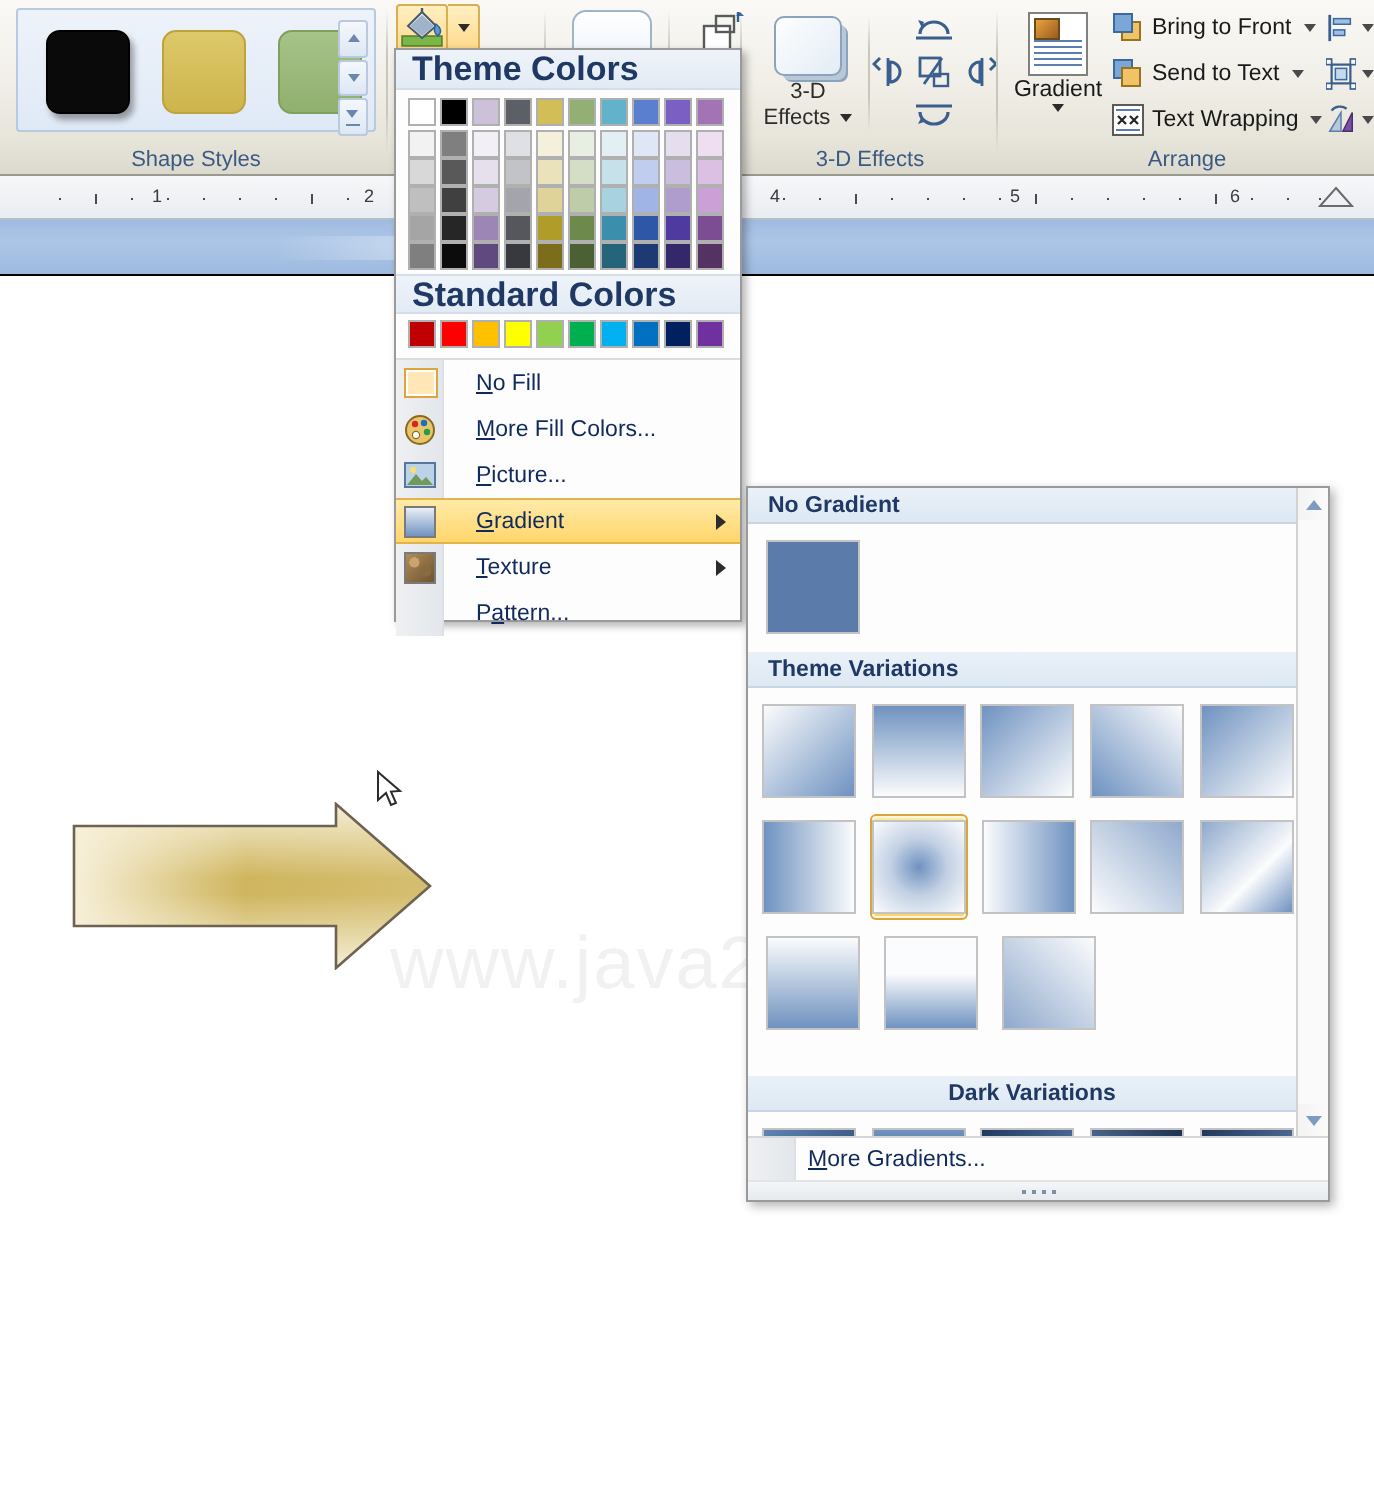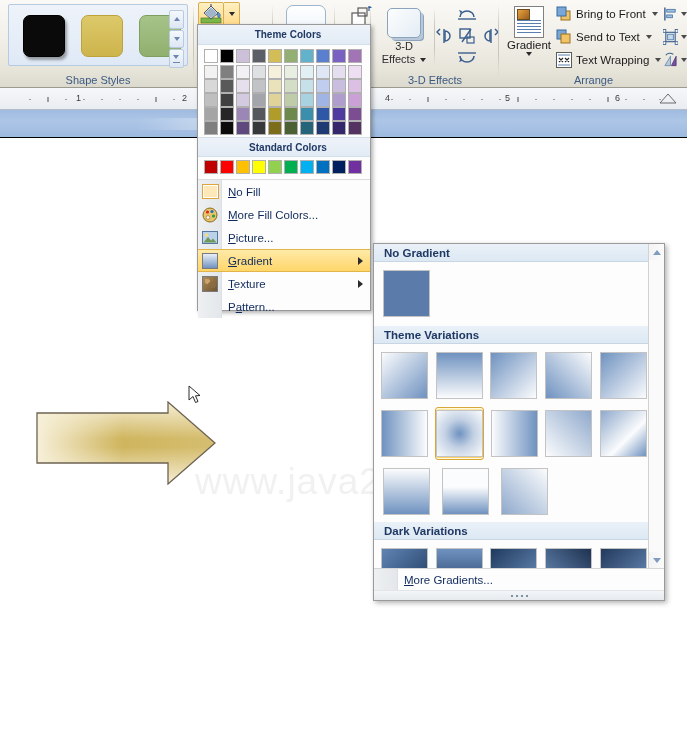--- a/index.html
+++ b/index.html
@@ -151,24 +151,23 @@
 
   
   .fill-menu {
     position: absolute; top: 24px; left: 197px; width: 174px; height: 287px;
     background: #fdfdfd;
     border: 1px solid #9a9a9a;
     box-shadow: 2px 2px 4px rgba(0,0,0,.3);
   }
   .menu-head {
     height: 20px; line-height: 20px; padding-left: 8px;
-    font-size: 10px; font-weight: bold; color: #1f3864;
+    font-size: 17px; font-weight: bold; color: #1f3864;
     background: linear-gradient(to bottom,#eef3f9,#e2ebf5);
     border-bottom: 1px solid #d3dfeb;
-    text-align: center;
   }
   .theme-grid { padding: 4px 6px 2px; }
   .trow { display: flex; gap: 2px; }
   .tcell { width: 14px; height: 14px; border: 1px solid #b0b0b0; }
   .tcell.top { margin-bottom: 2px; }
   .std-grid { padding: 3px 6px 5px; display: flex; gap: 2px; }
 
   .mi {
     position: relative; height: 23px; display: flex; align-items: center;
     font-size: 11.5px; color: #102a5c;
@@ -178,21 +177,21 @@
     border-top: 1px solid #e3b447; border-bottom: 1px solid #e3b447;
   }
   .mi-icon {
     width: 24px; height: 23px; display: flex; align-items: center; justify-content: center;
     flex: none;
   }
   .mi-gut {
     position: absolute; left: 0; top: 0; bottom: 0; width: 24px;
     background: linear-gradient(to right,#eef0f2,#e3e7eb); border-right: 1px solid #dcdfe3;
   }
-  .mi-label { padding-left: 6px; position: relative; }
+  .mi-label { padding-left: 16px; position: relative; }
   .mi-label u { text-decoration: underline; }
   .mi-sub {
     position: absolute; right: 7px; width: 0; height: 0;
     border-top: 4px solid transparent; border-bottom: 4px solid transparent;
     border-left: 5px solid #2b2b2b;
   }
   .nofill-sw {
     width: 17px; height: 15px; background: #ffe7b8; border: 1px solid #e0a43c;
     box-shadow: 0 0 0 1px #fff inset;
   }
@@ -711,21 +710,21 @@
             <div class="gcell" style="background:linear-gradient(to bottom,#fbfcfd,#6f92c0);"></div>
           </div>
         <div class="gcell-wrap">
             <div class="gcell" style="background:linear-gradient(to bottom,#fbfcfd 40%,#6f92c0);"></div>
           </div>
         <div class="gcell-wrap">
             <div class="gcell" style="background:linear-gradient(to bottom left,#fbfcfd,#8fa9cc);"></div>
           </div>
       </div>
 
-      <div class="grad-head" style="margin-top:4px;">Dark Variations</div>
+      <div class="grad-head" style="margin-top:20px;text-align:center;">Dark Variations</div>
 
       <div class="grad-row">
         <div class="gcell-wrap">
             <div class="gcell" style="background:linear-gradient(to bottom right,#5f84b4,#1f3a5e);"></div>
           </div>
         <div class="gcell-wrap">
             <div class="gcell" style="background:linear-gradient(to bottom,#6f92c0,#1f3a5e);"></div>
           </div>
         <div class="gcell-wrap">
             <div class="gcell" style="background:linear-gradient(to bottom right,#1f3a5e,#6f92c0);"></div>

